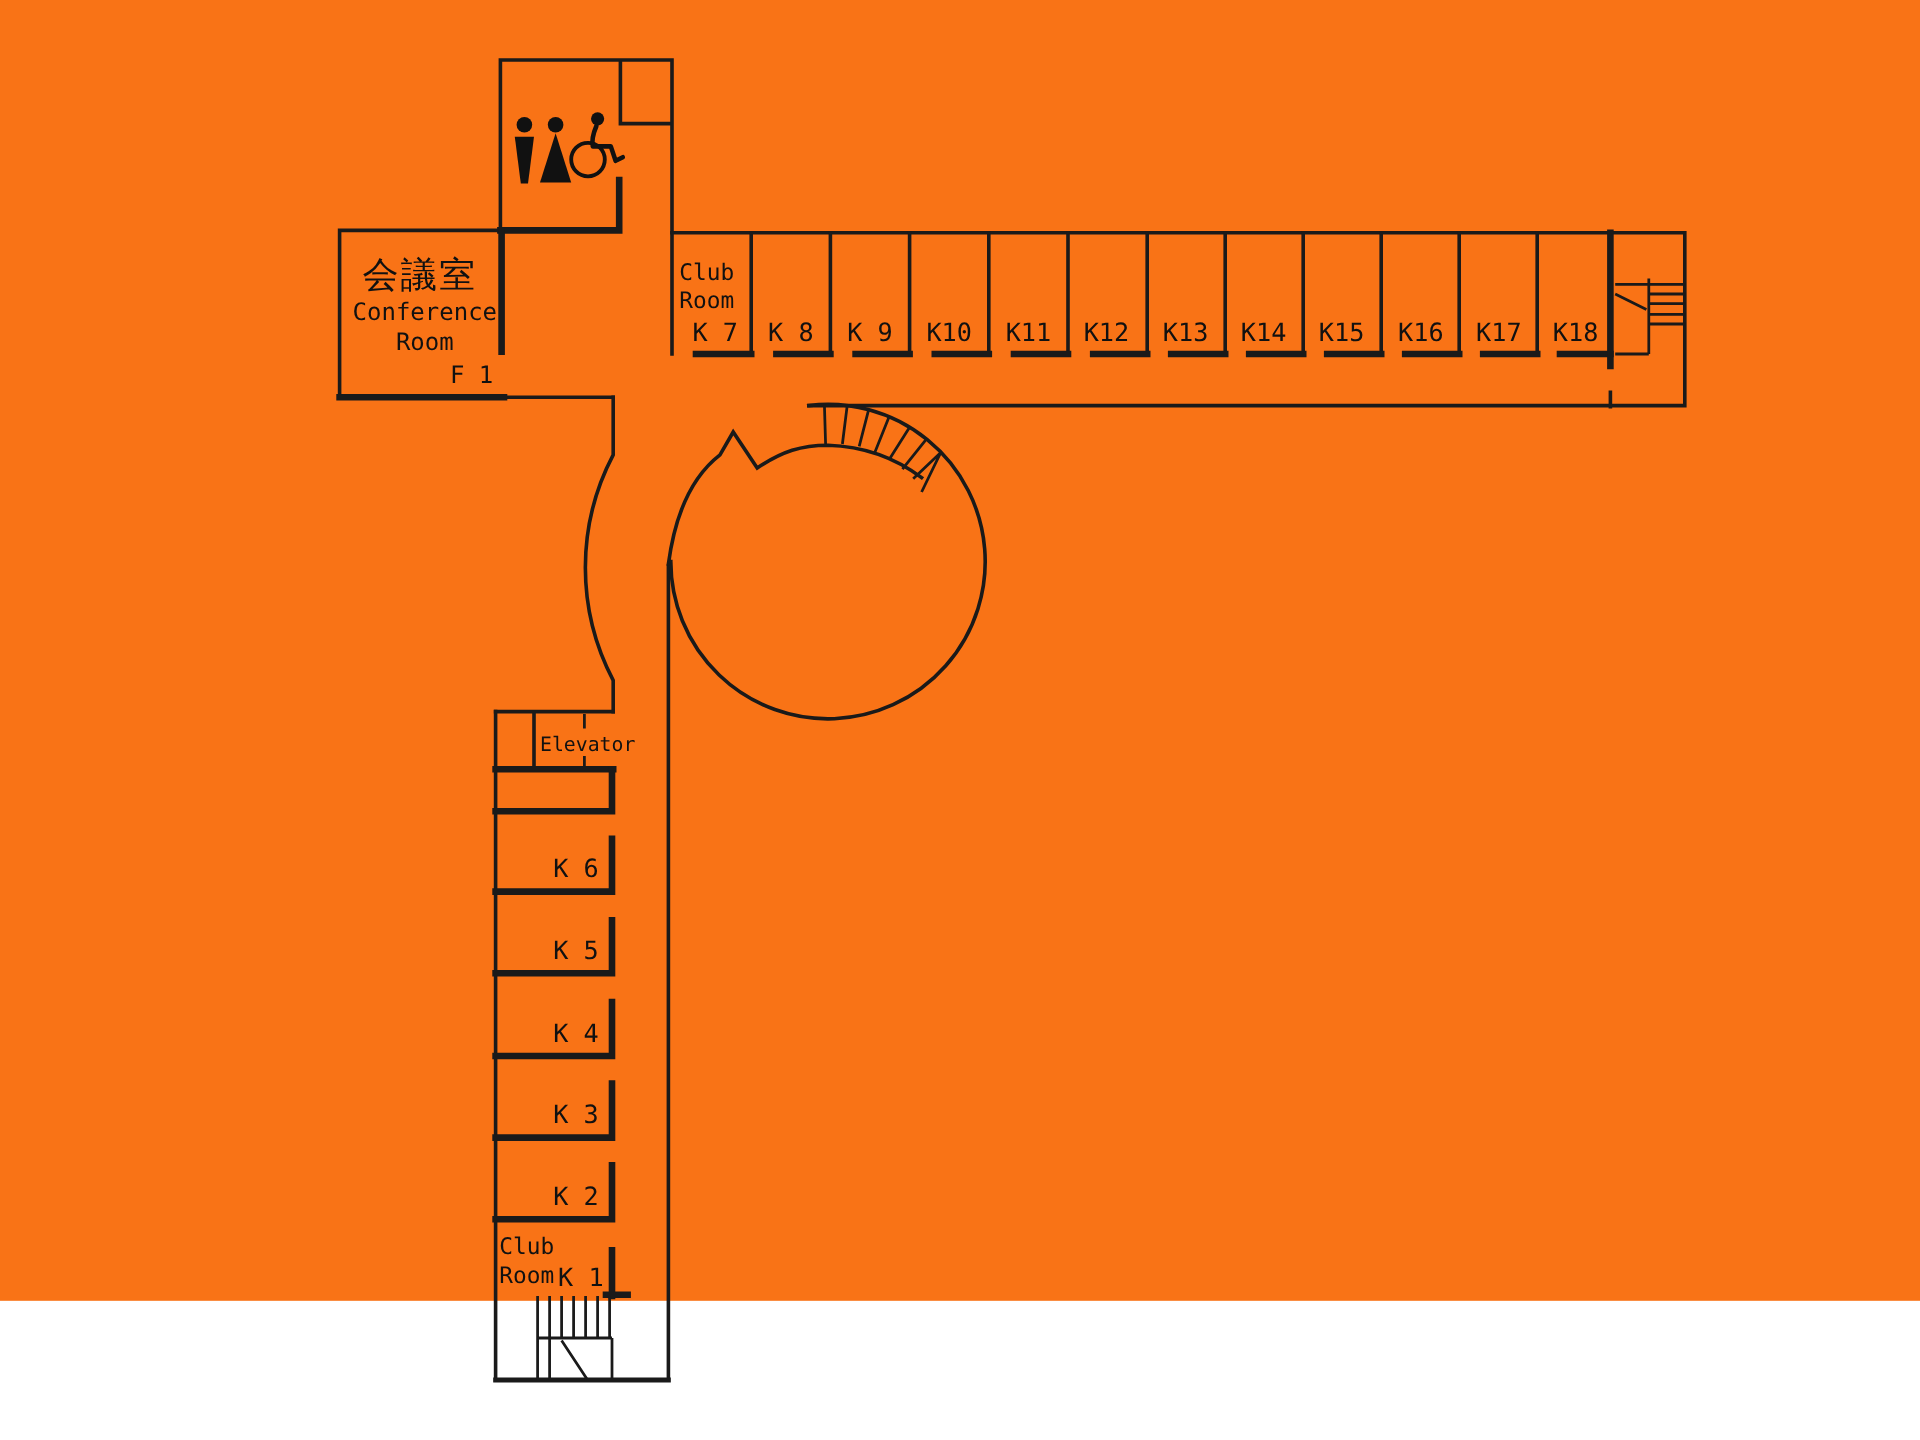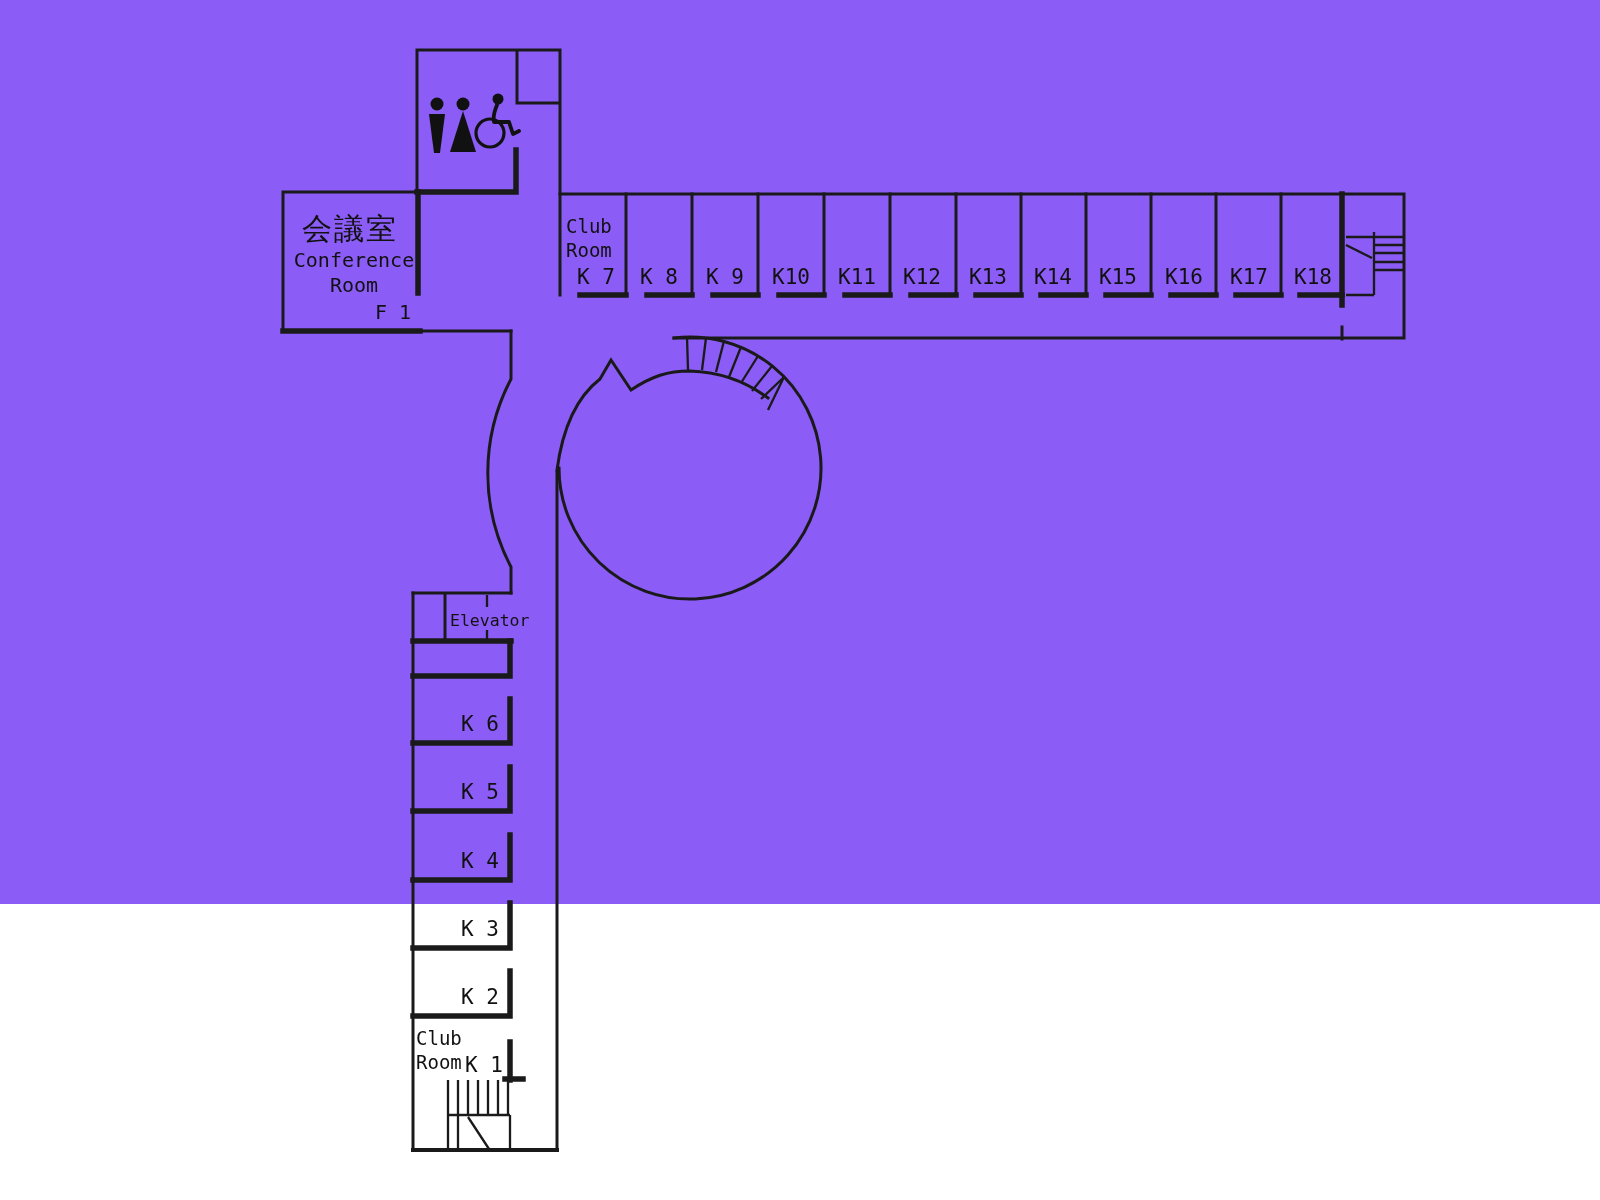--- a/index.html
+++ b/index.html
@@ -7,22 +7,22 @@
     padding: 0;
     background: #ffffff;
     width: 1600px;
     height: 1200px;
     overflow: hidden;
     font-family: "DejaVu Sans Mono", "Liberation Mono", monospace;
   }
   .plan-wrap {
     position: relative;
     width: 1600px;
-    height: 904px;
-    background: #8b5cf6;
+    height: 1084px;
+    background: #f97316;
   }
   svg text {
     fill: #111111;
     font-family: "DejaVu Sans Mono", "Liberation Mono", monospace;
   }
   .t-ja   { font-size: 30px; letter-spacing: 2px; }
   .t-en   { font-size: 20px; }
   .t-room { font-size: 21px; }
   .t-sm   { font-size: 19px; }
   .t-elev { font-size: 16.5px; }

